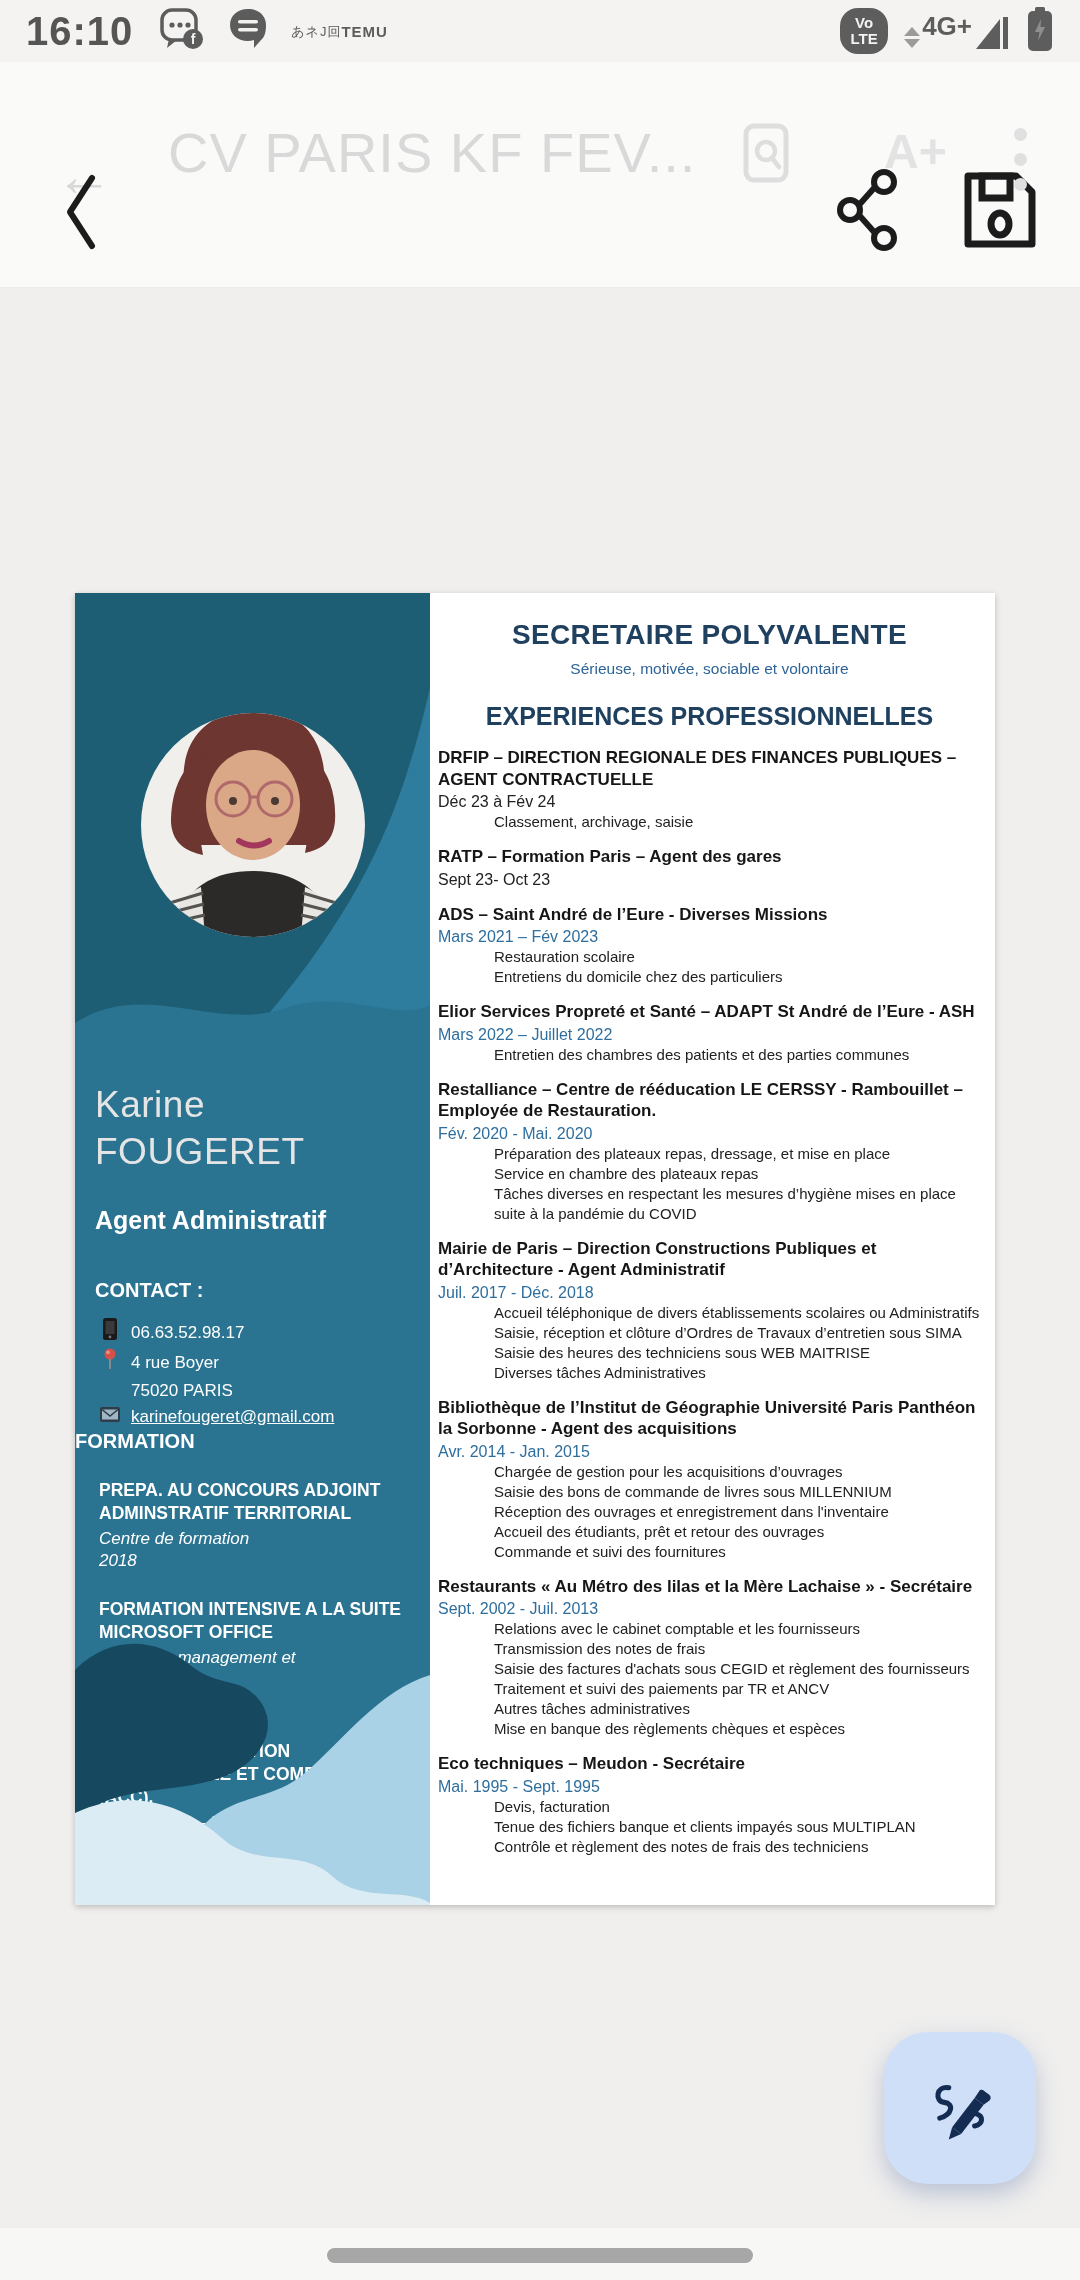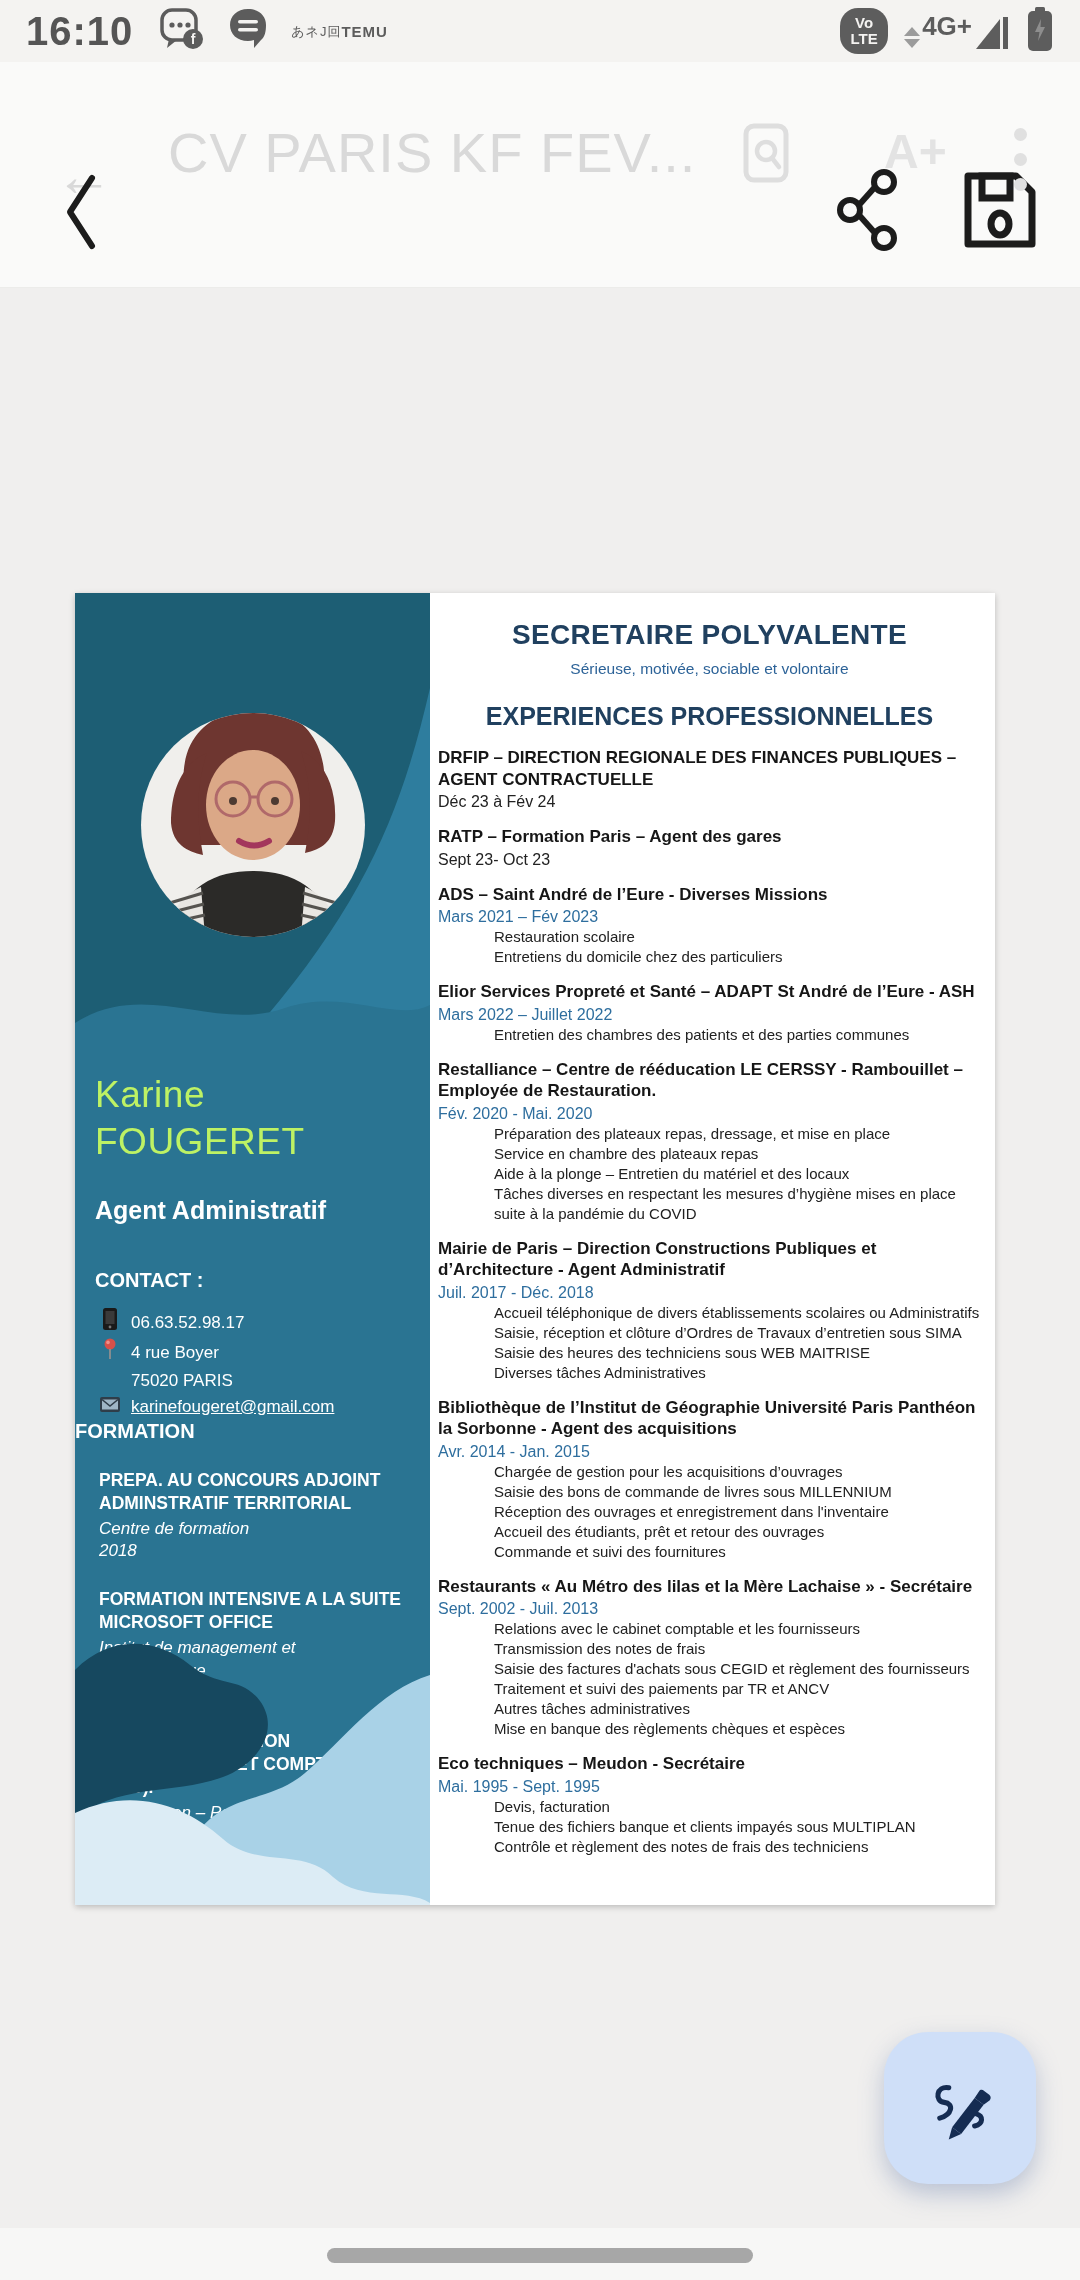--- a/index.html
+++ b/index.html
@@ -53,22 +53,22 @@
     background:#ffffff; box-shadow:0 2px 6px rgba(0,0,0,.22);
     display:flex; overflow:hidden;
   }
 
   
   .side{
     position:relative; width:355px; flex:0 0 355px; height:100%;
     background:var(--c-sidebar_bg); color:#fff;
   }
   .side-top{ position:relative; width:355px; height:470px; }
-  .side-name{ padding:0 20px; margin-top:8px; font-size:37px; font-weight:400;
-              color:#bef264; line-height:1.28; letter-spacing:.5px;}
+  .side-name{ padding:0 20px; margin-top:18px; font-size:37px; font-weight:400;
+              color:#e5e5e5; line-height:1.28; letter-spacing:.5px;}
   .side-job{ padding:0 20px; margin-top:30px; font-size:25px; font-weight:700; color:#fff; }
   .side-contact-h{ padding:0 20px; margin-top:44px; font-size:20px; font-weight:700; }
   .contact-lines{ padding:0 24px; margin-top:16px; font-size:17px; line-height:26px; }
   .cl{ display:flex; align-items:center; gap:10px; }
   .cl .ic{ width:22px; text-align:center; flex:0 0 22px; font-size:15px; }
   .cl.indent{ padding-left:32px; }
   .cl a, .email-text{ color:#fff; text-decoration:underline; }
   .side-form-h{ font-size:20px; font-weight:700; }
   .form-list{ padding:0 24px; margin-top:26px; }
   .form-item{ margin-bottom:26px; }
@@ -307,20 +307,23 @@
     </div>
 
     <div class="main">
       <div class="cv-title">SECRETAIRE POLYVALENTE</div>
       <div class="cv-sub">Sérieuse, motivée, sociable et volontaire</div>
       <div class="cv-exp-h">EXPERIENCES PROFESSIONNELLES</div>
       <div>
   <div class="exp">
     <div class="exp-title">DRFIP – DIRECTION REGIONALE DES FINANCES PUBLIQUES – AGENT CONTRACTUELLE</div>
     <div class="exp-date">Déc 23 à Fév 24</div>
+    <div>
+              <div class="task">Classement, archivage, saisie</div>
+            </div>
   </div>
 
   <div class="exp">
     <div class="exp-title">RATP – Formation Paris – Agent des gares</div>
     <div class="exp-date">Sept 23- Oct 23</div>
     <div></div>
   </div>
 
   <div class="exp">
     <div class="exp-title">ADS – Saint André de l’Eure - Diverses Missions</div>
@@ -338,21 +341,20 @@
               <div class="task">Entretien des chambres des patients et des parties communes</div>
             </div>
   </div>
 
   <div class="exp">
     <div class="exp-title">Restalliance – Centre de rééducation LE CERSSY - Rambouillet – Employée de Restauration.</div>
     <div class="exp-date blue">Fév. 2020 - Mai. 2020</div>
     <div>
               <div class="task">Préparation des plateaux repas, dressage, et mise en place</div>
               <div class="task">Service en chambre des plateaux repas</div>
-              <div class="task">Aide à la plonge – Entretien du matériel et des locaux</div>
               <div class="task">Tâches diverses en respectant les mesures d’hygiène mises en place suite à la pandémie du COVID</div>
             </div>
   </div>
 
   <div class="exp">
     <div class="exp-title">Mairie de Paris – Direction Constructions Publiques et d’Architecture - Agent Administratif</div>
     <div class="exp-date blue">Juil. 2017 - Déc. 2018</div>
     <div>
               <div class="task">Accueil téléphonique de divers établissements scolaires ou Administratifs</div>
               <div class="task">Saisie, réception et clôture d’Ordres de Travaux d’entretien sous SIMA</div>

